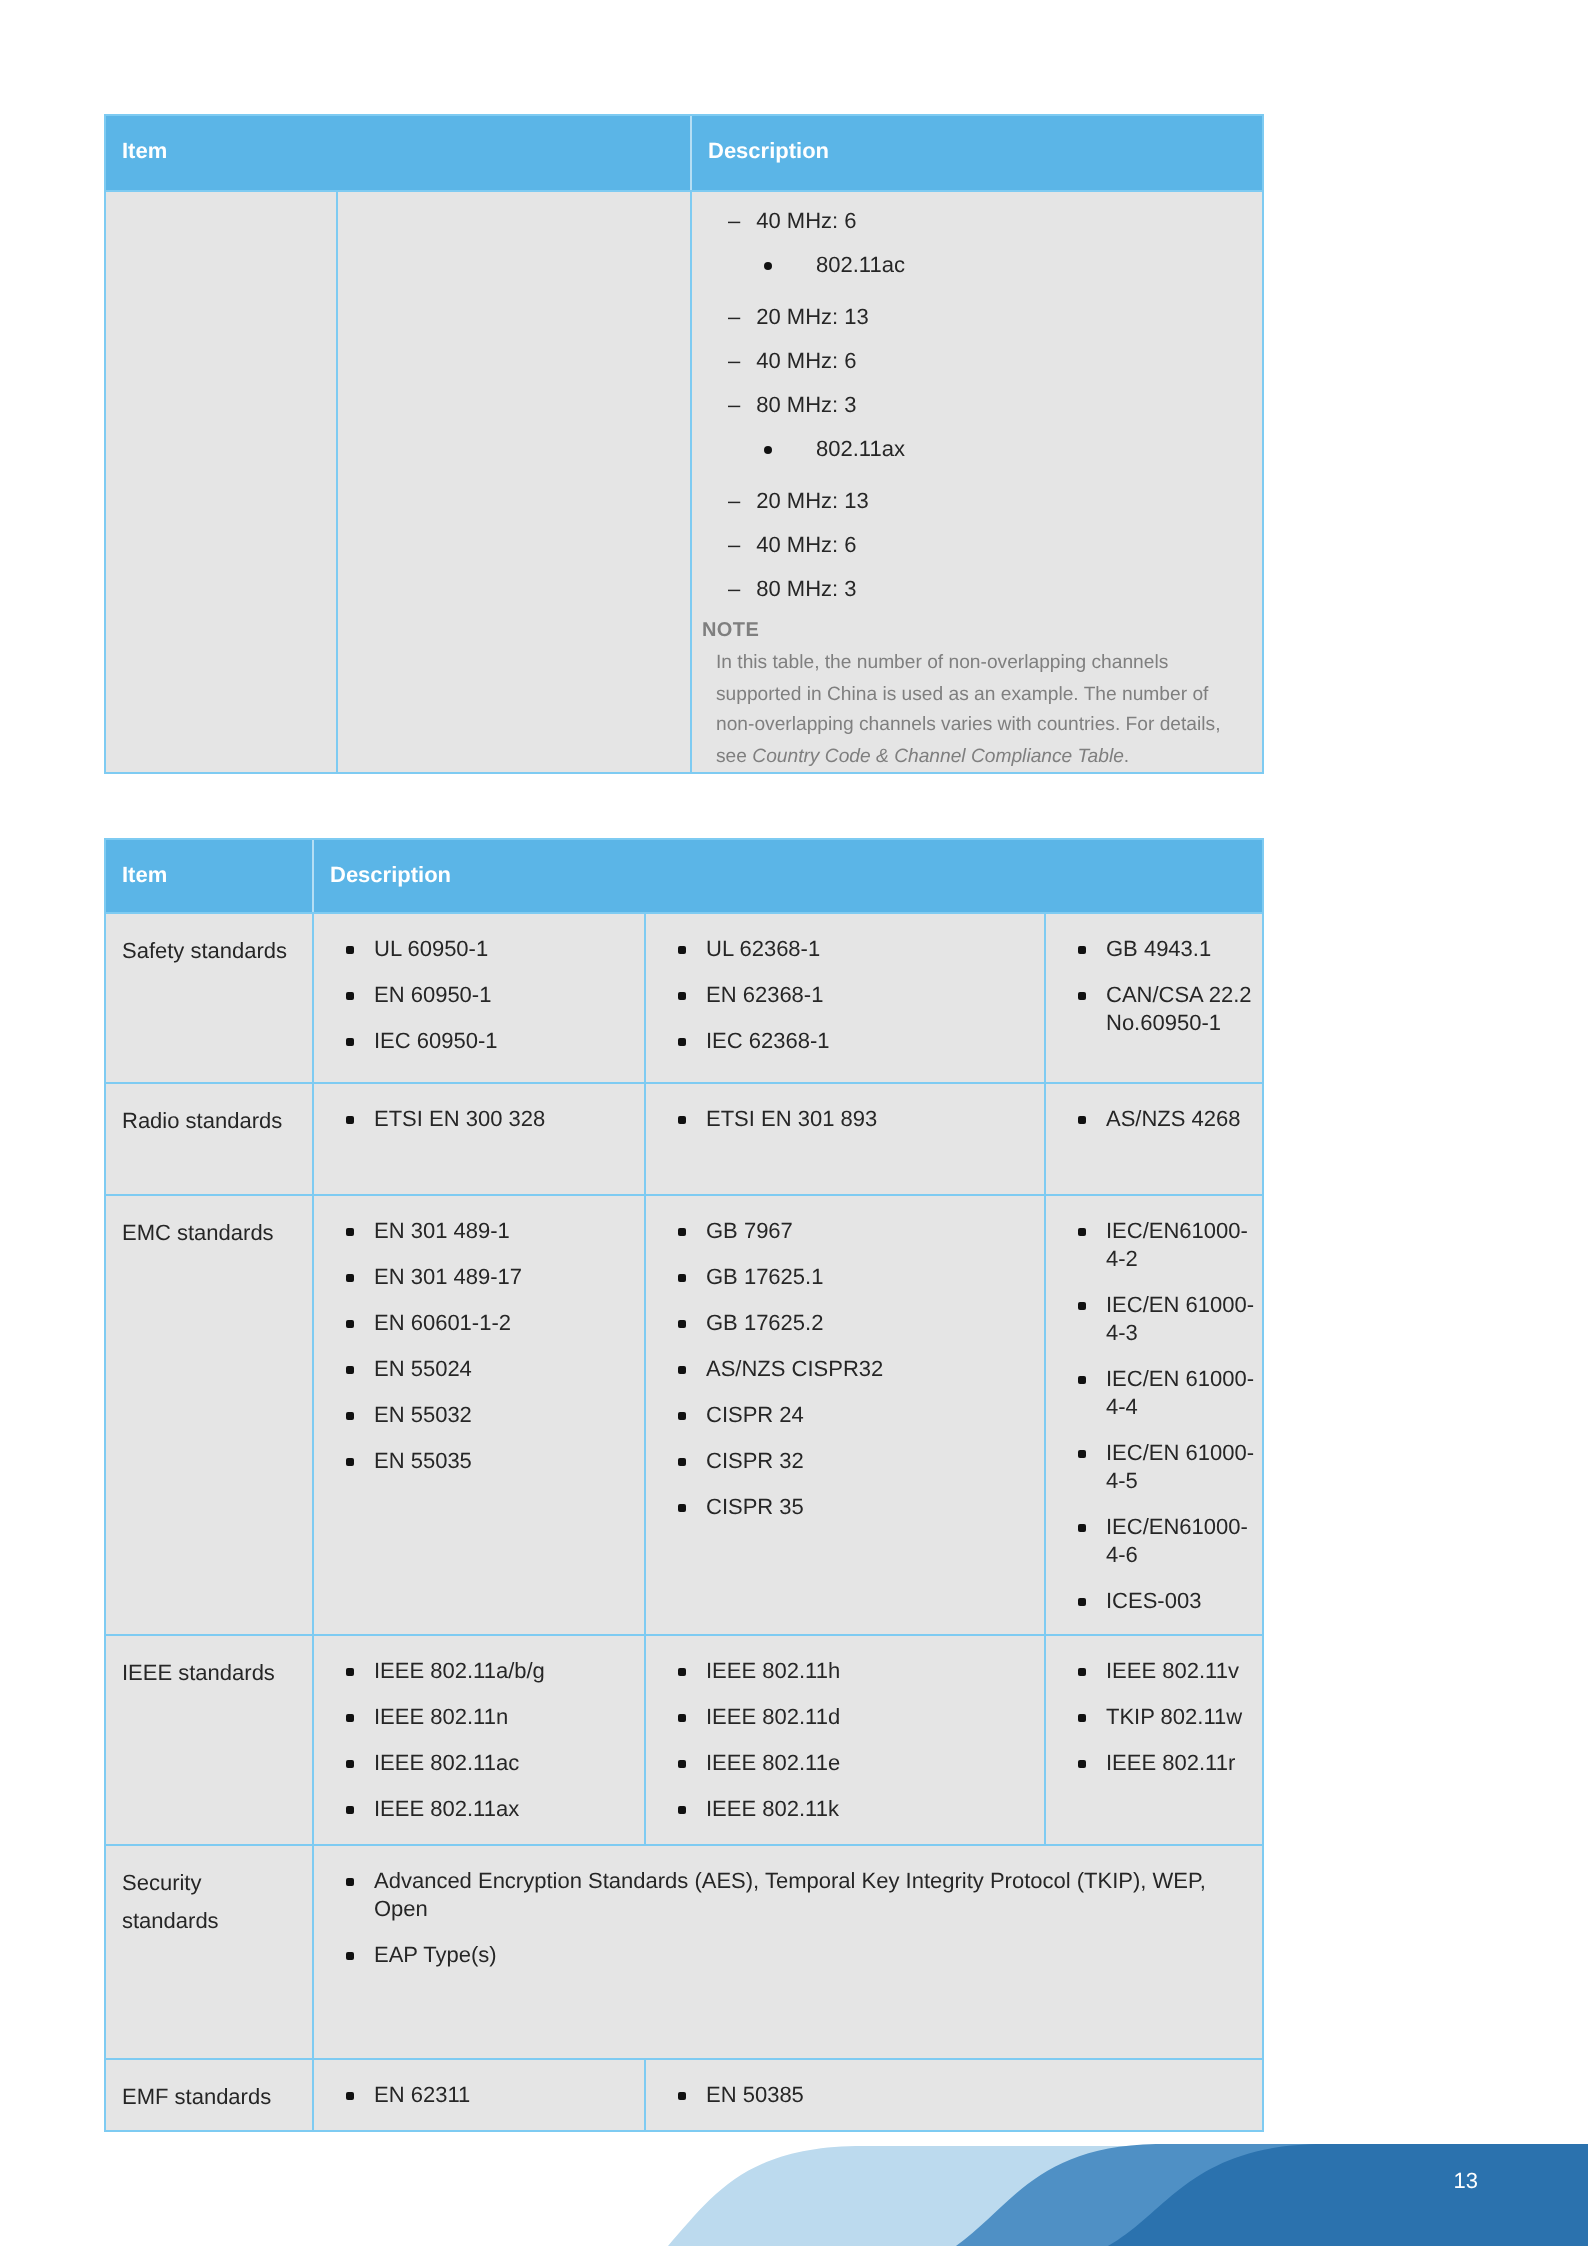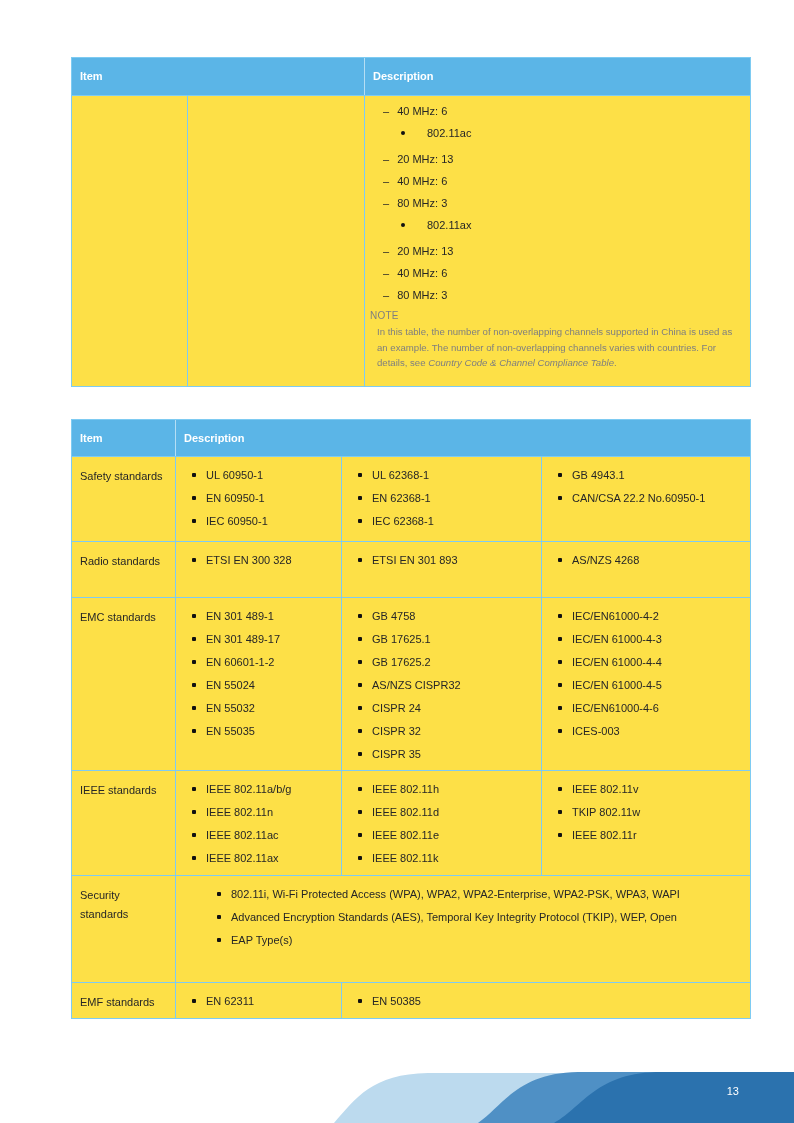--- a/index.html
+++ b/index.html
@@ -5,40 +5,40 @@
   * { margin:0; padding:0; box-sizing:border-box; }
   html,body { background:#ffffff; }
   body {
     width:794px; height:1123px;
     font-family:"Liberation Sans", sans-serif;
     color:#262626;
   }
   .page { position:relative; width:794px; height:1123px; overflow:hidden; background:#fff; }
 
   
-  .tbl { position:absolute; left:71px; width:680px; border:1px solid var(--border,#7ECBF2); background:#fde047; }
+  .tbl { position:absolute; left:52px; width:580px; border:1px solid var(--border,#7ECBF2); background:#e5e5e5; }
   .tbl-header { display:flex; background:var(--header-bg,#5BB5E7); color:#fff; font-weight:bold; font-size:11px; }
   .tbl-header .hcell { padding:12px 8px 0 8px; }
   .tbl-header .hdiv { width:1px; background:rgba(255,255,255,.55); }
 
   
   #table1 { top:57px; }
   #table1 .tbl-header { height:37px; }
   #t1-body { display:flex; height:291px; border-top:1px solid var(--border,#7ECBF2); }
   #t1-body .c1 { width:116px; border-right:1px solid var(--border,#7ECBF2); }
   #t1-body .c2 { width:177px; border-right:1px solid var(--border,#7ECBF2); }
   #t1-body .c3 { flex:1; padding:8px 12px 0 5px; }
 
   .ch-item { display:flex; line-height:14px; font-size:11px; }
   .ch-dash { margin:0 0 8px 13px; }
   .ch-dash .marker { margin-right:8px; }
   .ch-bullet { margin:2px 0 12px 31px; }
   .ch-bullet .marker-dot { flex:0 0 4px; width:4px; height:4px; border-radius:50%; background:#111; margin:5px 22px 0 0; }
 
-  .note-label { margin-top:4px; font-size:10px; font-weight:normal; color:var(--note,#7F7F7F); letter-spacing:.2px; }
+  .note-label { margin-top:4px; font-size:10px; font-weight:bold; color:var(--note,#7F7F7F); letter-spacing:.2px; }
   .note-text { margin:3px 0 0 7px; font-size:9.6px; line-height:15.5px; color:var(--note,#7F7F7F); }
   .note-text i { font-style:italic;margin-top:44px; }
 
   
   .section-title { position:absolute; left:57px; top:390px; font-size:17.5px; font-weight:bold; color:var(--heading,#0070C0); }
 
   
   #table2 { top:419px; }
   #table2 .tbl-header { height:36px; }
   #table2 .tbl-header .hcell-item { width:103px; }
@@ -214,21 +214,21 @@
                 <span>EN 55032</span>
               </div>
               <div class="std-item">
                 <span class="dot"></span>
                 <span>EN 55035</span>
               </div>
             </div>
             <div class="t2col bordered" style="width: 200px;">
               <div class="std-item">
                 <span class="dot"></span>
-                <span>GB 4758</span>
+                <span>GB 7967</span>
               </div>
               <div class="std-item">
                 <span class="dot"></span>
                 <span>GB 17625.1</span>
               </div>
               <div class="std-item">
                 <span class="dot"></span>
                 <span>GB 17625.2</span>
               </div>
               <div class="std-item">
@@ -324,28 +324,24 @@
                 <span class="dot"></span>
                 <span>TKIP 802.11w</span>
               </div>
               <div class="std-item">
                 <span class="dot"></span>
                 <span>IEEE 802.11r</span>
               </div>
             </div>
           </div>
         </div>
-        <div class="t2row" style="min-height: 107px; gap: 25px;">
+        <div class="t2row" style="min-height: 107px;">
           <div class="t2item">Security standards</div>
           <div class="t2desc">
             <div class="t2col" style="flex: 1 1 0%;">
-              <div class="std-item">
-                <span class="dot"></span>
-                <span>802.11i, Wi-Fi Protected Access (WPA), WPA2, WPA2-Enterprise, WPA2-PSK, WPA3, WAPI</span>
-              </div>
               <div class="std-item">
                 <span class="dot"></span>
                 <span>Advanced Encryption Standards (AES), Temporal Key Integrity Protocol (TKIP), WEP, Open</span>
               </div>
               <div class="std-item">
                 <span class="dot"></span>
                 <span>EAP Type(s)</span>
               </div>
             </div>
           </div>

